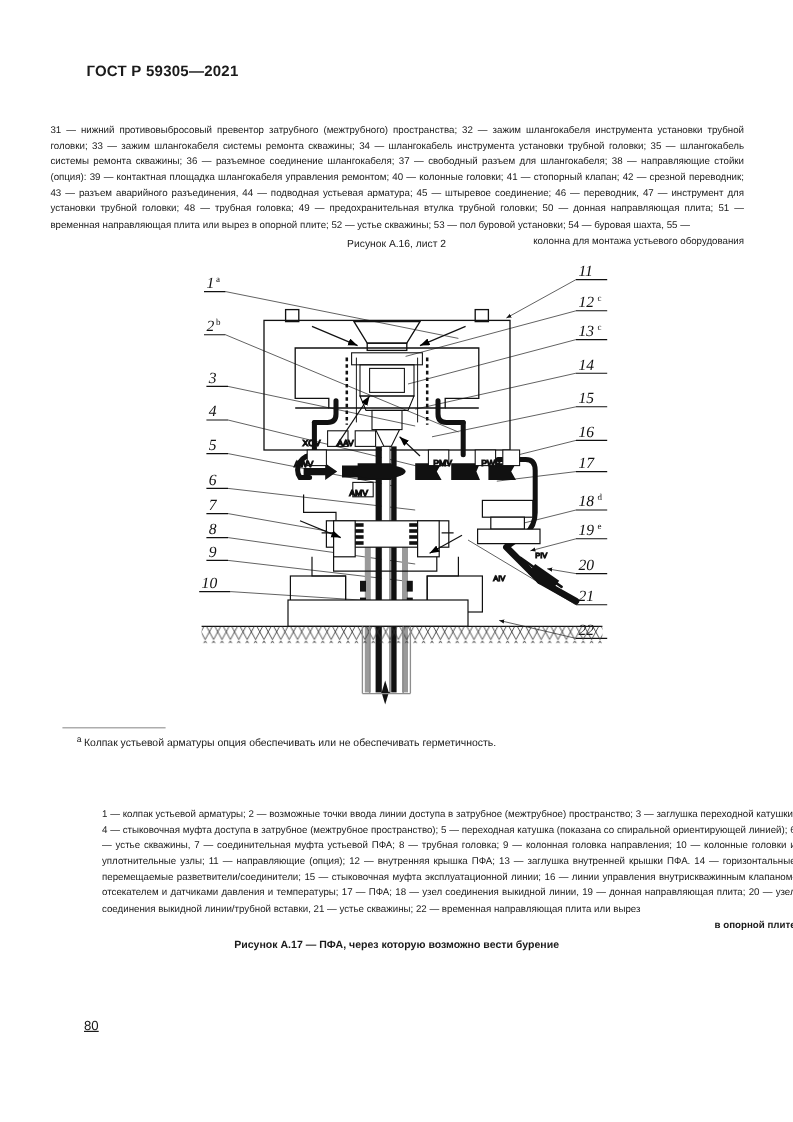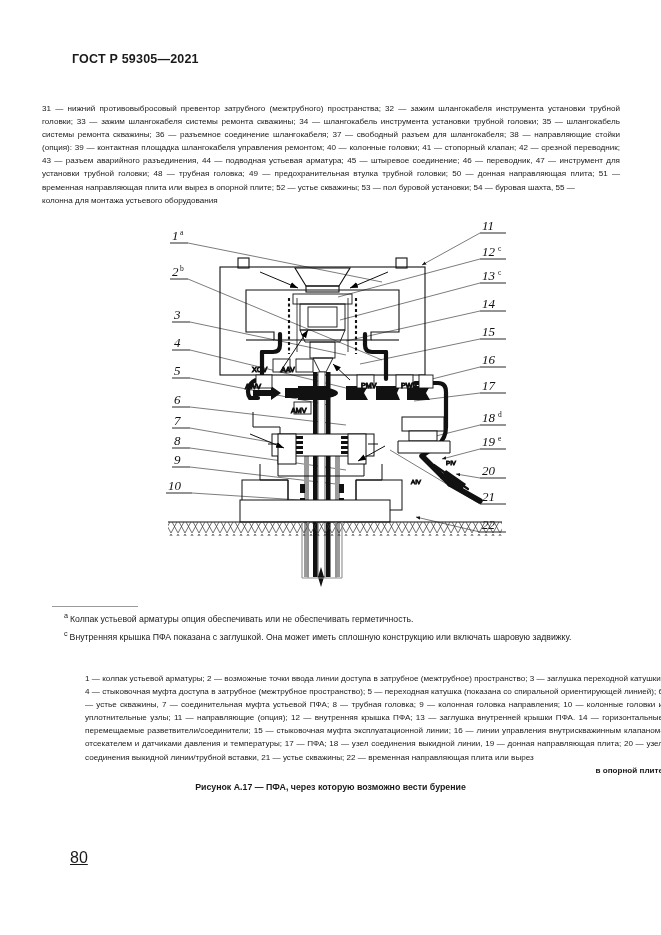--- a/index.html
+++ b/index.html
@@ -18,21 +18,21 @@
     white-space:nowrap;
   }
 
   
   .legend-top{
     position:absolute;left:42px;top:86px;width:578px;
     font-size:8.1px;line-height:13.1px;text-align:justify;
     text-justify:inter-word;
     margin-top:16px;
   }
-  .legend-top .last-line{display:block;text-align:left;}
+  .legend-top .last-line{display:block;text-align:right;}
 
   .fig-caption{
     position:absolute;width:661px;text-align:center;
     font-size:8.6px;
   }
   #cap-a16{top:198px;left:0;}
   #cap-a17{top:782px;left:0;font-size:8.8px;font-weight:bold;}
 
   
   .fn-rule{
@@ -47,21 +47,21 @@
   .footnotes sup{font-size:7.2px;vertical-align:super;padding-right:2px;}
 
   
   .legend-bottom{
     position:absolute;left:42px;top:672px;width:578px;
     font-size:8.1px;line-height:13.1px;text-align:justify;margin-left:43px;
   }
   .legend-bottom .last-line{display:block;text-align:right;font-weight:bold;}
 
   .page-num{
-    position:absolute;left:70px;top:849px;font-size:16px;text-decoration:underline;
+    position:absolute;left:70px;top:849px;font-size:11px;text-decoration:underline;
   }
 
   
   .figure{
     position:absolute;left:150px;top:212px;width:380px;height:385px;
   }
   .figure svg{display:block;}
   .lead-num{
     font-family:"Liberation Serif","DejaVu Serif",serif;
     font-style:italic;font-size:13px;fill:#111;
@@ -84,20 +84,21 @@
 
 <div class="page">
 
   <div class="std-header">ГОСТ Р 59305—2021</div>
 
   <div class="legend-top">
     <span>31 — нижний противовыбросовый превентор затрубного (межтрубного) пространства; 32 — зажим шлангокабеля инструмента установки трубной головки; 33 — зажим шлангокабеля системы ремонта скважины; 34 — шлангокабель инструмента установки трубной головки; 35 — шлангокабель системы ремонта скважины; 36 — разъемное соединение шлангокабеля; 37 — свободный разъем для шлангокабеля; 38 — направляющие стойки (опция): 39 — контактная площадка шлангокабеля управления ремонтом; 40 — колонные головки; 41 — стопорный клапан; 42 — срезной переводник; 43 — разъем аварийного разъединения, 44 — подводная устьевая арматура; 45 — штыревое соединение; 46 — переводник, 47 — инструмент для установки трубной головки; 48 — трубная головка; 49 — предохранительная втулка трубной головки; 50 — донная направляющая плита; 51 — временная направляющая плита или вырез в опорной плите; 52 — устье скважины; 53 — пол буровой установки; 54 — буровая шахта, 55 —</span>
     <span class="last-line">колонна для монтажа устьевого оборудования</span>
   </div>
 
+  <div class="fig-caption" id="cap-a16">Рисунок А.16, лист 2</div>
 
   <div class="figure">
   <svg width="380" height="385" viewBox="0 0 380 385" xmlns="http://www.w3.org/2000/svg">
     <defs>
       <marker id="ah" markerWidth="7" markerHeight="7" refX="6" refY="2.5" orient="auto">
         <path d="M0,0 L6,2.5 L0,5 z" fill="#111"></path>
       </marker>
       <marker id="ahb" markerWidth="9" markerHeight="9" refX="8" refY="3" orient="auto">
         <path d="M0,0 L8,3 L0,6 z" fill="#000"></path>
       </marker>
@@ -383,21 +384,20 @@
         <line x1="100" y1="222" x2="134" y2="236" marker-end="url(#ahb)"></line>
         <line x1="235" y1="234" x2="208" y2="249" marker-end="url(#ahb)"></line>
       </g>
     </g>
   </svg>
   </div>
 
   <div class="fn-rule"></div>
   <div class="footnotes">
     <p><sup>a</sup><span>Колпак устьевой арматуры опция обеспечивать или не обеспечивать герметичность.</span></p>
-    <p><sup>c</sup><span>Внутренняя крышка ПФА показана с заглушкой. Она может иметь сплошную конструкцию или включать шаровую задвижку.</span></p>
   </div>
 
   <div class="legend-bottom">
     <span>1 — колпак устьевой арматуры; 2 — возможные точки ввода линии доступа в затрубное (межтрубное) пространство; 3 — заглушка переходной катушки; 4 — стыковочная муфта доступа в затрубное (межтрубное пространство); 5 — переходная катушка (показана со спиральной ориентирующей линией); 6 — устье скважины, 7 — соединительная муфта устьевой ПФА; 8 — трубная головка; 9 — колонная головка направления; 10 — колонные головки и уплотнительные узлы; 11 — направляющие (опция); 12 — внутренняя крышка ПФА; 13 — заглушка внутренней крышки ПФА. 14 — горизонтальные перемещаемые разветвители/соединители; 15 — стыковочная муфта эксплуатационной линии; 16 — линии управления внутрискважинным клапаном-отсекателем и датчиками давления и температуры; 17 — ПФА; 18 — узел соединения выкидной линии, 19 — донная направляющая плита; 20 — узел соединения выкидной линии/трубной вставки, 21 — устье скважины; 22 — временная направляющая плита или вырез</span>
     <span class="last-line">в опорной плите</span>
   </div>
 
   <div class="fig-caption" id="cap-a17">Рисунок А.17 — ПФА, через которую возможно вести бурение</div>
 
   <div class="page-num">80</div>

